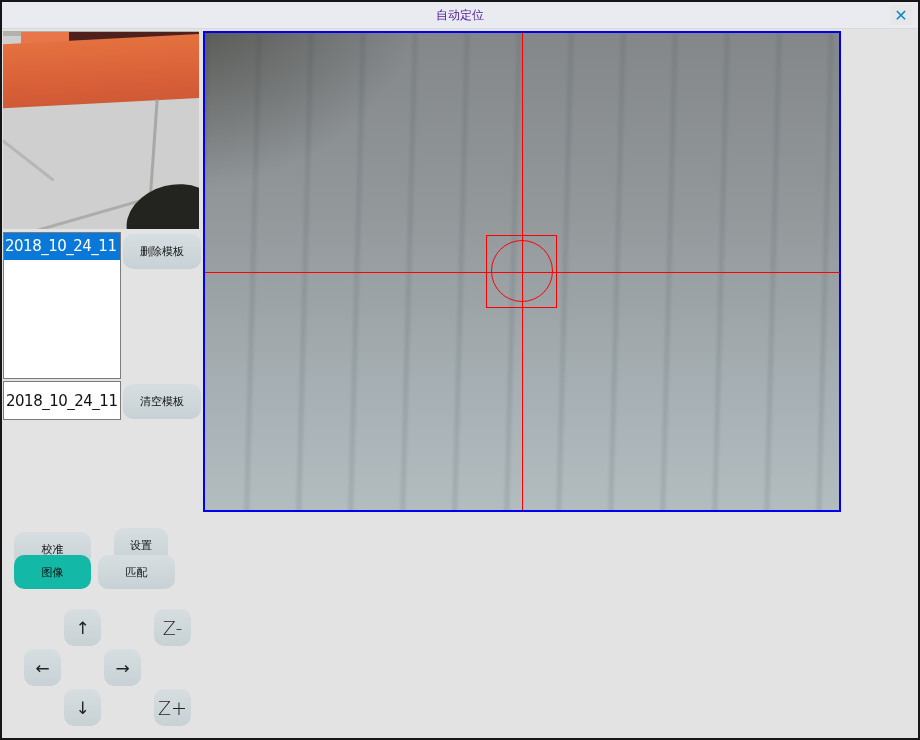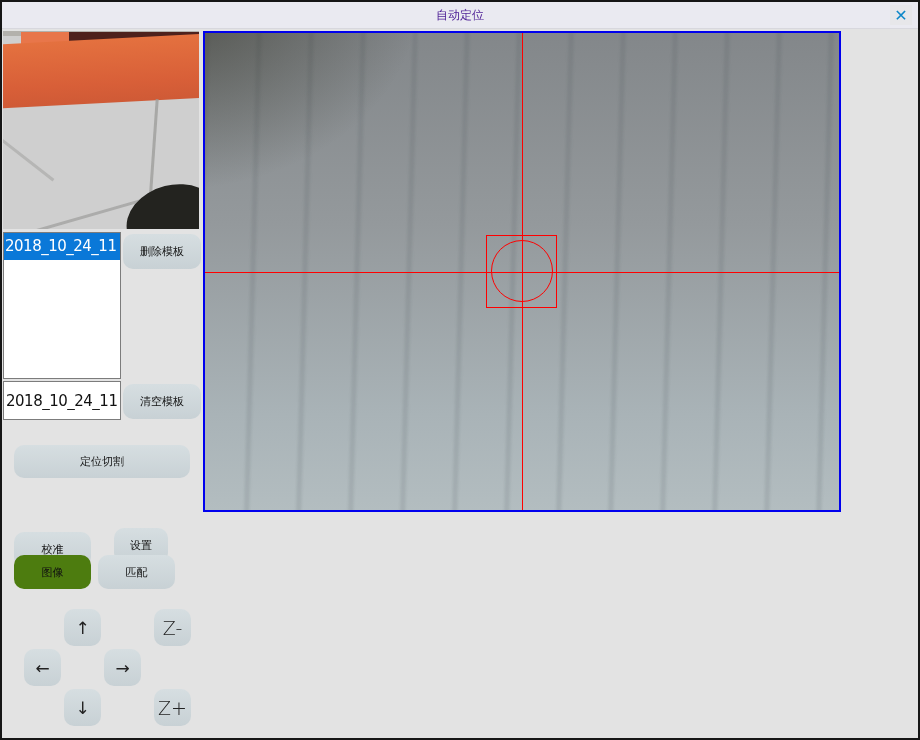--- a/index.html
+++ b/index.html
@@ -58,21 +58,21 @@
     padding-left:2px; letter-spacing:-0.5px; font-family:"DejaVu Sans",sans-serif;
   }
   
   .btn {
     position:absolute; border:none; border-radius:10px;
     background:linear-gradient(#d6dee1,#c8d1d5);
     color:#111; font-size:11px; cursor:pointer;
     display:flex; align-items:center; justify-content:center;
     font-family:"DejaVu Sans",sans-serif;
   }
-  .btn.red { background:#4d7c0f; color:#111; }
+  .btn.red { background:#14b8a6; color:#111; }
   .b-del   { left:121px; top:232px; width:78px; height:35px; }
   .b-clear { left:121px; top:287px; width:78px; height:35px; }
   .b-eng   { left:121px; top:342px; width:78px; height:35px; }
   .b-add   { left:121px; top:382px; width:78px; height:35px; }
   .b-cut   { left:12px;  top:443px; width:176px; height:33px; }
   .b-cal   { left:12px;  top:498px; width:77px; height:35px;margin-top:32px; }
   .b-set   { left:112px; top:498px; width:54px; height:35px;margin-top:28px; }
   .b-img   { left:12px;  top:553px; width:77px; height:34px; }
   .b-match { left:96px; top:553px; width:77px; height:34px; }
   .jog { width:37px; height:37px; font-size:17px; color:#222; }
@@ -128,21 +128,20 @@
 
   <div class="listbox">
     <div class="list-row selected">2018_10_24_11</div>
   </div>
 
   <input class="name-input" type="text" value="2018_10_24_11" style="">
 
   <button class="btn b-del">删除模板</button>
   <button class="btn b-add">清空模板</button>
 
-  <button class="btn b-cut">定位切割</button>
   <button class="btn b-cal">校准</button>
   <button class="btn b-set">设置</button>
   <button class="btn red b-img">图像</button>
   <button class="btn b-match">匹配</button>
 
   <button class="btn jog j-up">↑</button>
   <button class="btn jog j-zm">Z-</button>
   <button class="btn jog j-left">←</button>
   <button class="btn jog j-right">→</button>
   <button class="btn jog j-down">↓</button>

